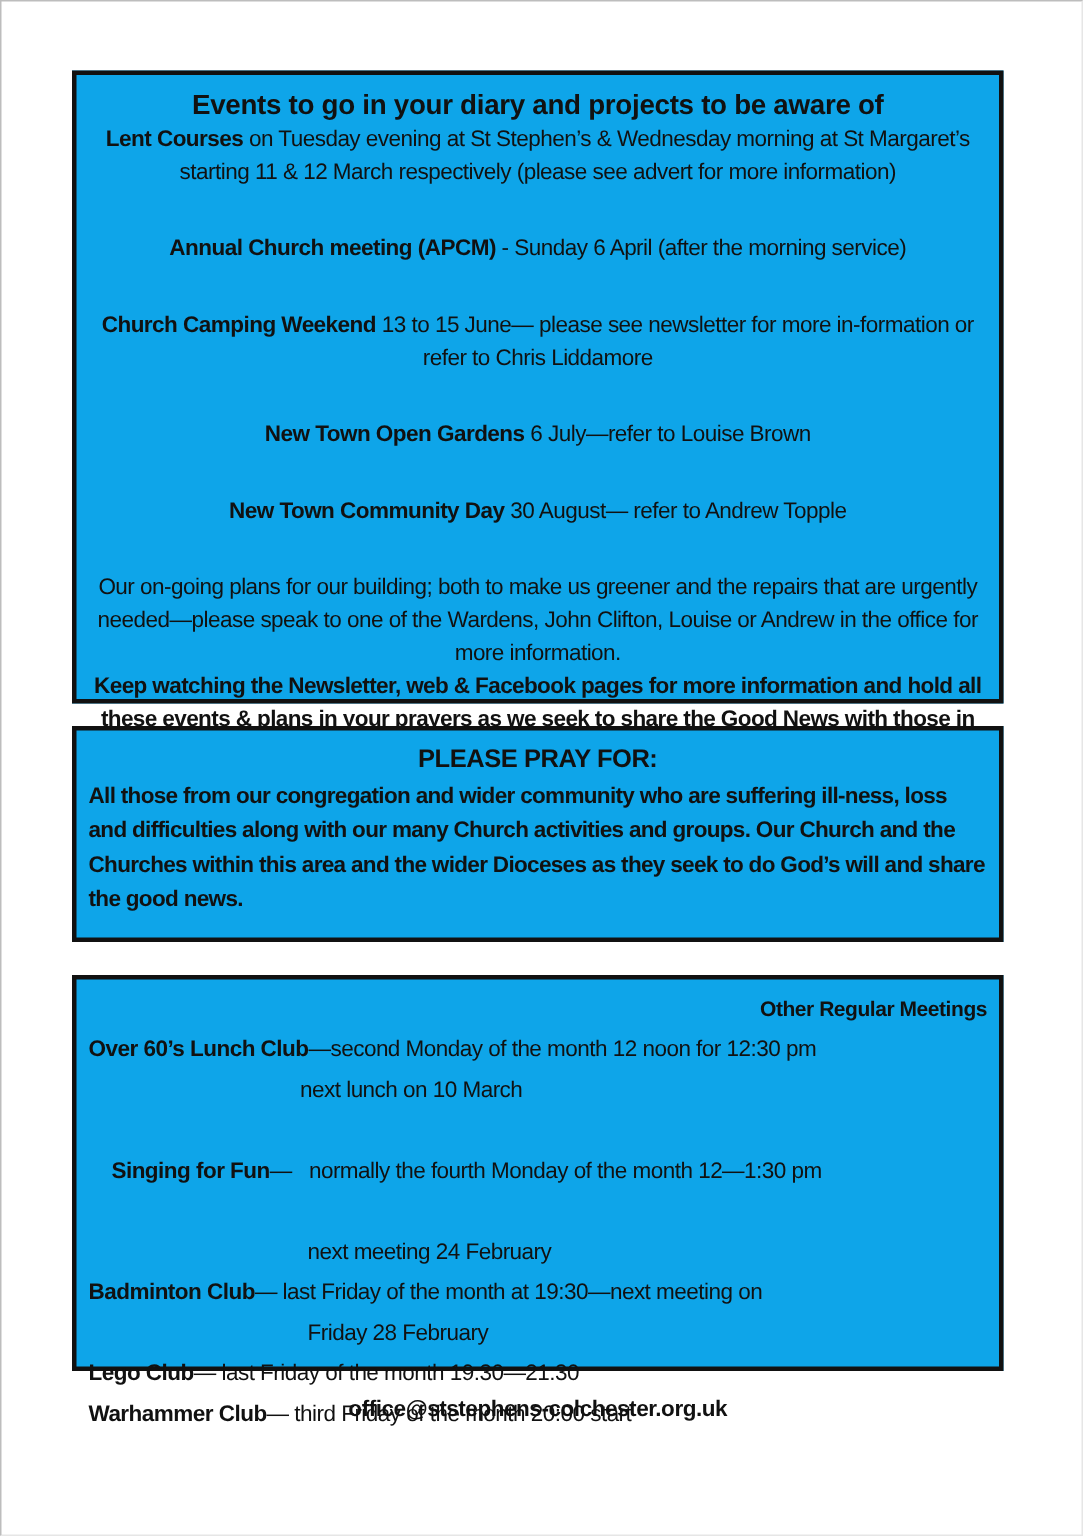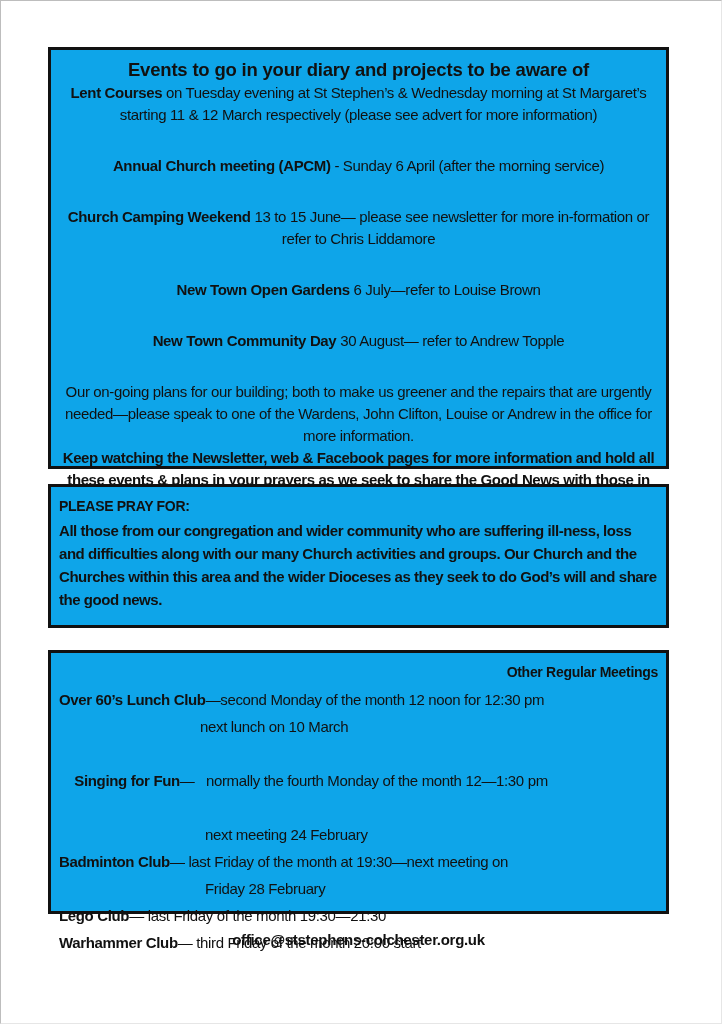--- a/index.html
+++ b/index.html
@@ -19,21 +19,21 @@
   #box-events { top: 47px; height: 422px; text-align: center; padding: 8px 10px 0 10px; }
   #box-pray { top: 484px; height: 144px; padding: 8px 8px 0 8px; }
   #box-meetings { top: 650px; height: 264px; padding: 8px 8px 0 8px; }
 
   .events-title { font-weight: bold; font-size: 18.5px; line-height: 24px; letter-spacing: -0.2px; }
   .para { font-size: 15px; line-height: 22px; letter-spacing: -0.35px; }
   .para b { font-weight: bold; }
   .gap { margin-top: 29px; }
   .bold-para { font-weight: bold; font-size: 15px; line-height: 22px; letter-spacing: -0.4px; }
 
-  .pray-heading { font-size: 14px; line-height: 22px; font-weight: bold; letter-spacing: -0.3px; }
+  .pray-heading { font-size: 17px; line-height: 22px; font-weight: bold; letter-spacing: -0.3px; text-align: center; }
   .pray-text { font-size: 15px; line-height: 23px; font-weight: bold; letter-spacing: -0.45px; margin-top: 2px; }
 
   .meet-heading { font-size: 14px; line-height: 22px; font-weight: bold; letter-spacing: -0.3px; margin-bottom: 3px; text-align: right; }
   .meet-row { font-size: 15px; line-height: 27px; letter-spacing: -0.35px; white-space: nowrap; }
   .meet-row b { font-weight: bold; }
   .indent-a { padding-left: 141px; }
   .indent-b { padding-left: 146px; }
 
   .footer {
     position: absolute; left: 48px; width: 621px; top: 928px; text-align: center;

